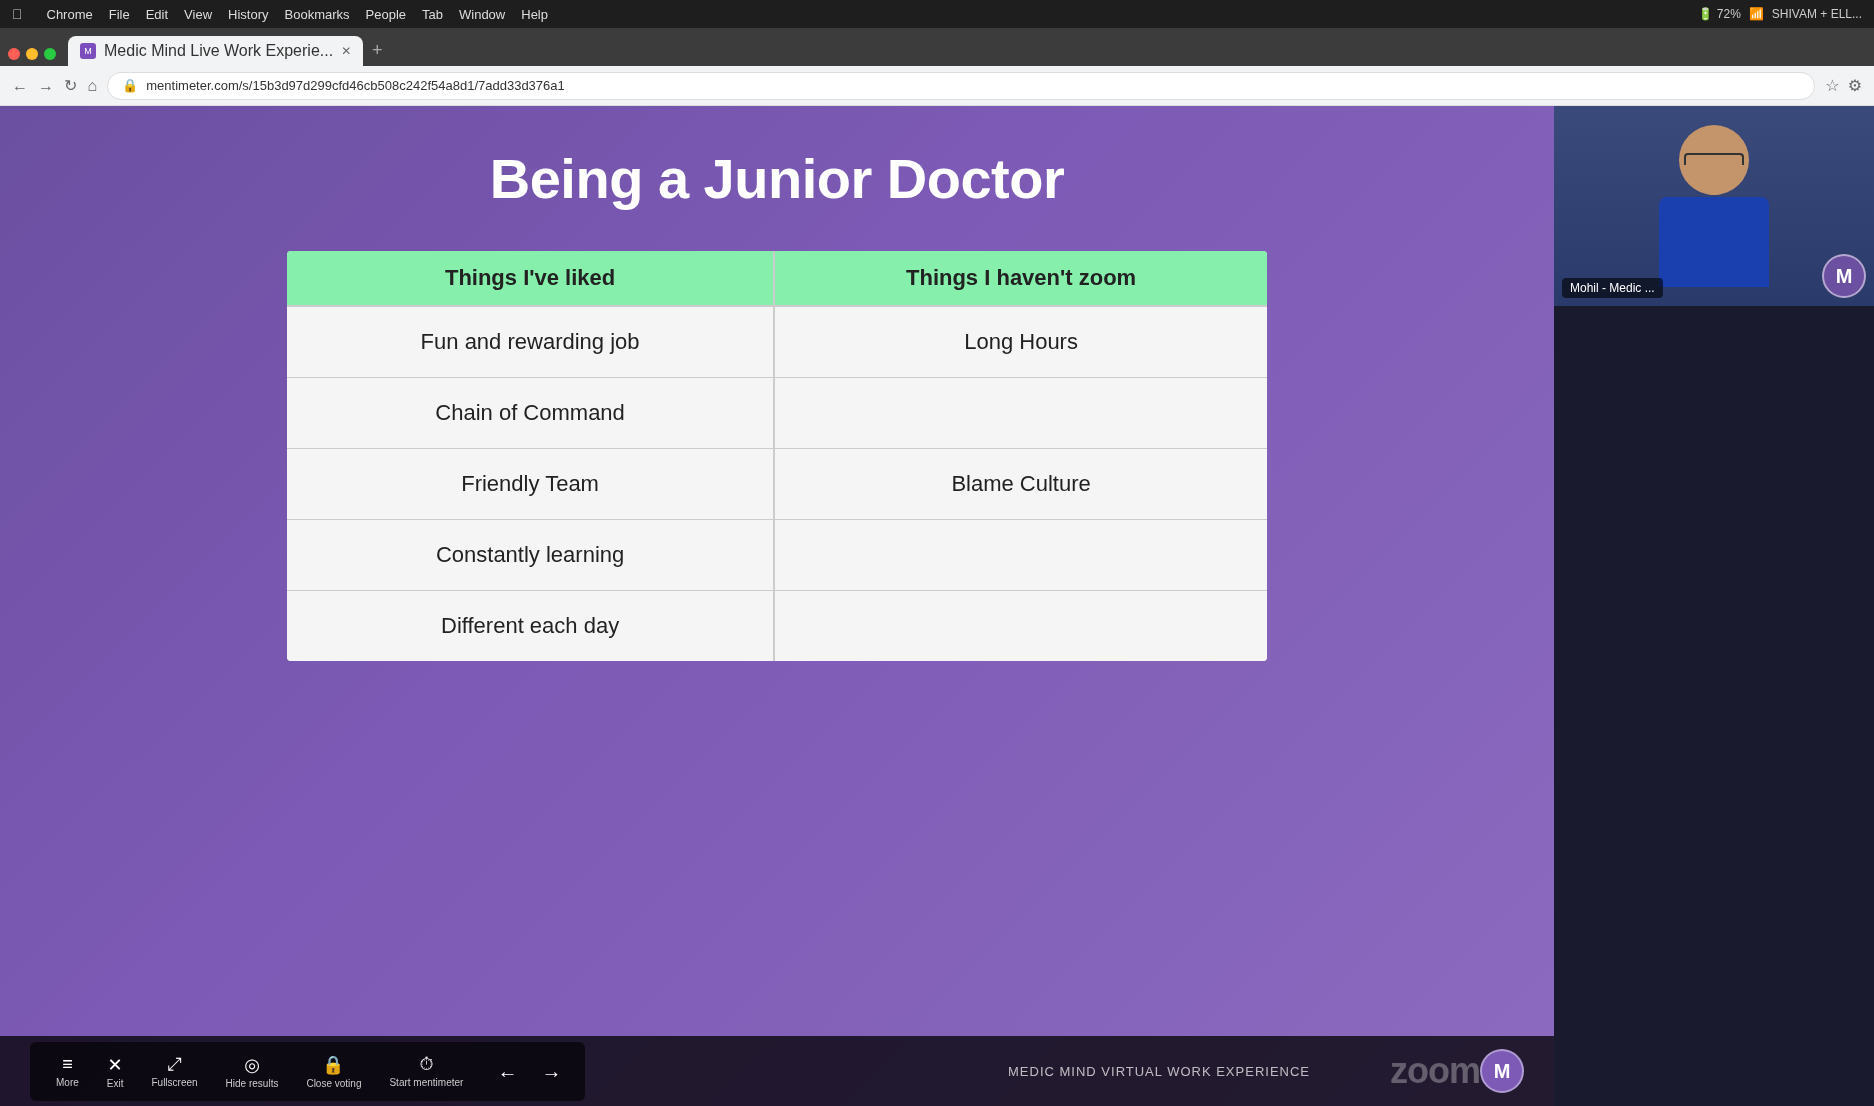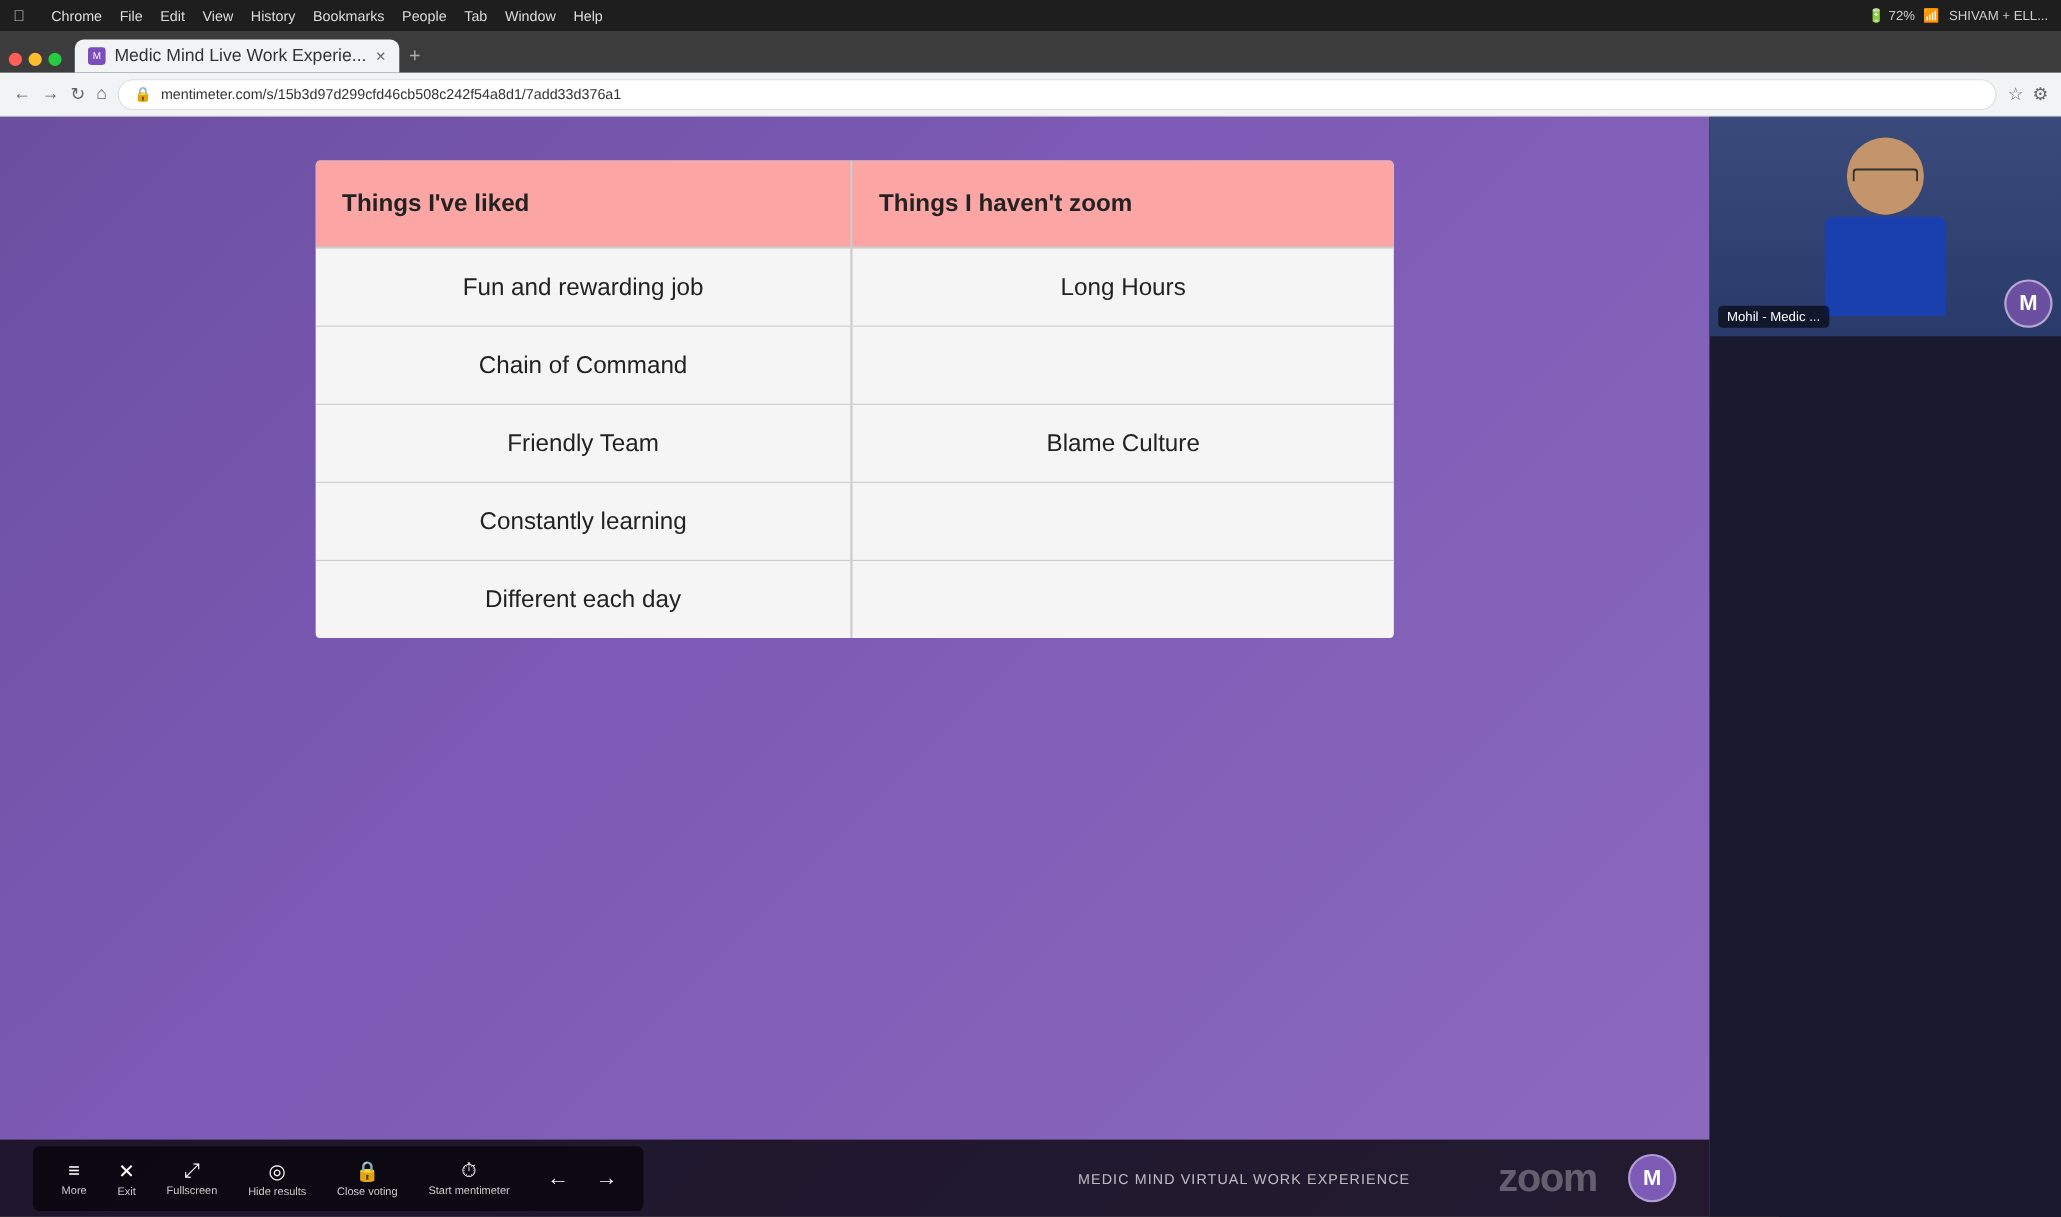--- a/index.html
+++ b/index.html
@@ -146,26 +146,26 @@
     .comparison-table {
       width: 100%;
       max-width: 980px;
       border-collapse: collapse;
       background: #f0f0f0;
       border-radius: 4px;
       overflow: hidden;
     }
 
     .comparison-table th {
-      background: #fca5a5;
-      padding: 26px 24px;
+      background: #86efac;
+      padding: 14px 24px;
       font-size: 22px;
       font-weight: 700;
       color: #222;
-      text-align: left;
+      text-align: center;
       border-bottom: 2px solid #ccc;
     }
 
     .comparison-table th:first-child {
       border-right: 2px solid #ccc;
     }
 
     .comparison-table td {
       padding: 22px 28px;
       font-size: 22px;
@@ -359,20 +359,21 @@
     </div>
     <div class="address-icons">
       <span>☆</span>
       <span>⚙</span>
     </div>
   </div>
 
   <div class="content-area">
 
     <div class="presentation">
+      <h1 class="slide-title">Being a Junior Doctor</h1>
 
       <table class="comparison-table">
         <thead>
           <tr>
             <th>Things I've liked</th>
             <th>Things I haven't zoom</th>
           </tr>
         </thead>
         <tbody>
           <tr>
@@ -425,21 +426,21 @@
             <span class="bottom-btn-label">Start mentimeter</span>
           </div>
           <div class="bottom-nav">
             <span class="nav-arrow">←</span>
             <span class="nav-arrow">→</span>
           </div>
         </div>
 
         <div style="display:flex;align-items:center;gap:80px;">
           <span class="bottom-right-text">MEDIC MIND VIRTUAL WORK EXPERIENCE</span>
-          <div style="display:flex;align-items:center;gap:28px;">
+          <div style="display:flex;align-items:center;gap:0;">
             <span style="font-size:36px;font-weight:800;color:rgba(255,255,255,0.3);letter-spacing:-1px;">zoom</span>
             <div style="width:44px;height:44px;background:#7c5ab5;border-radius:50%;display:flex;align-items:center;justify-content:center;font-size:20px;font-weight:700;color:white;border:2px solid rgba(255,255,255,0.4);">M</div>
           </div>
         </div>
       </div>
     </div>
 
     <div class="video-panel">
       <div class="video-feed">
         <div class="video-person">

